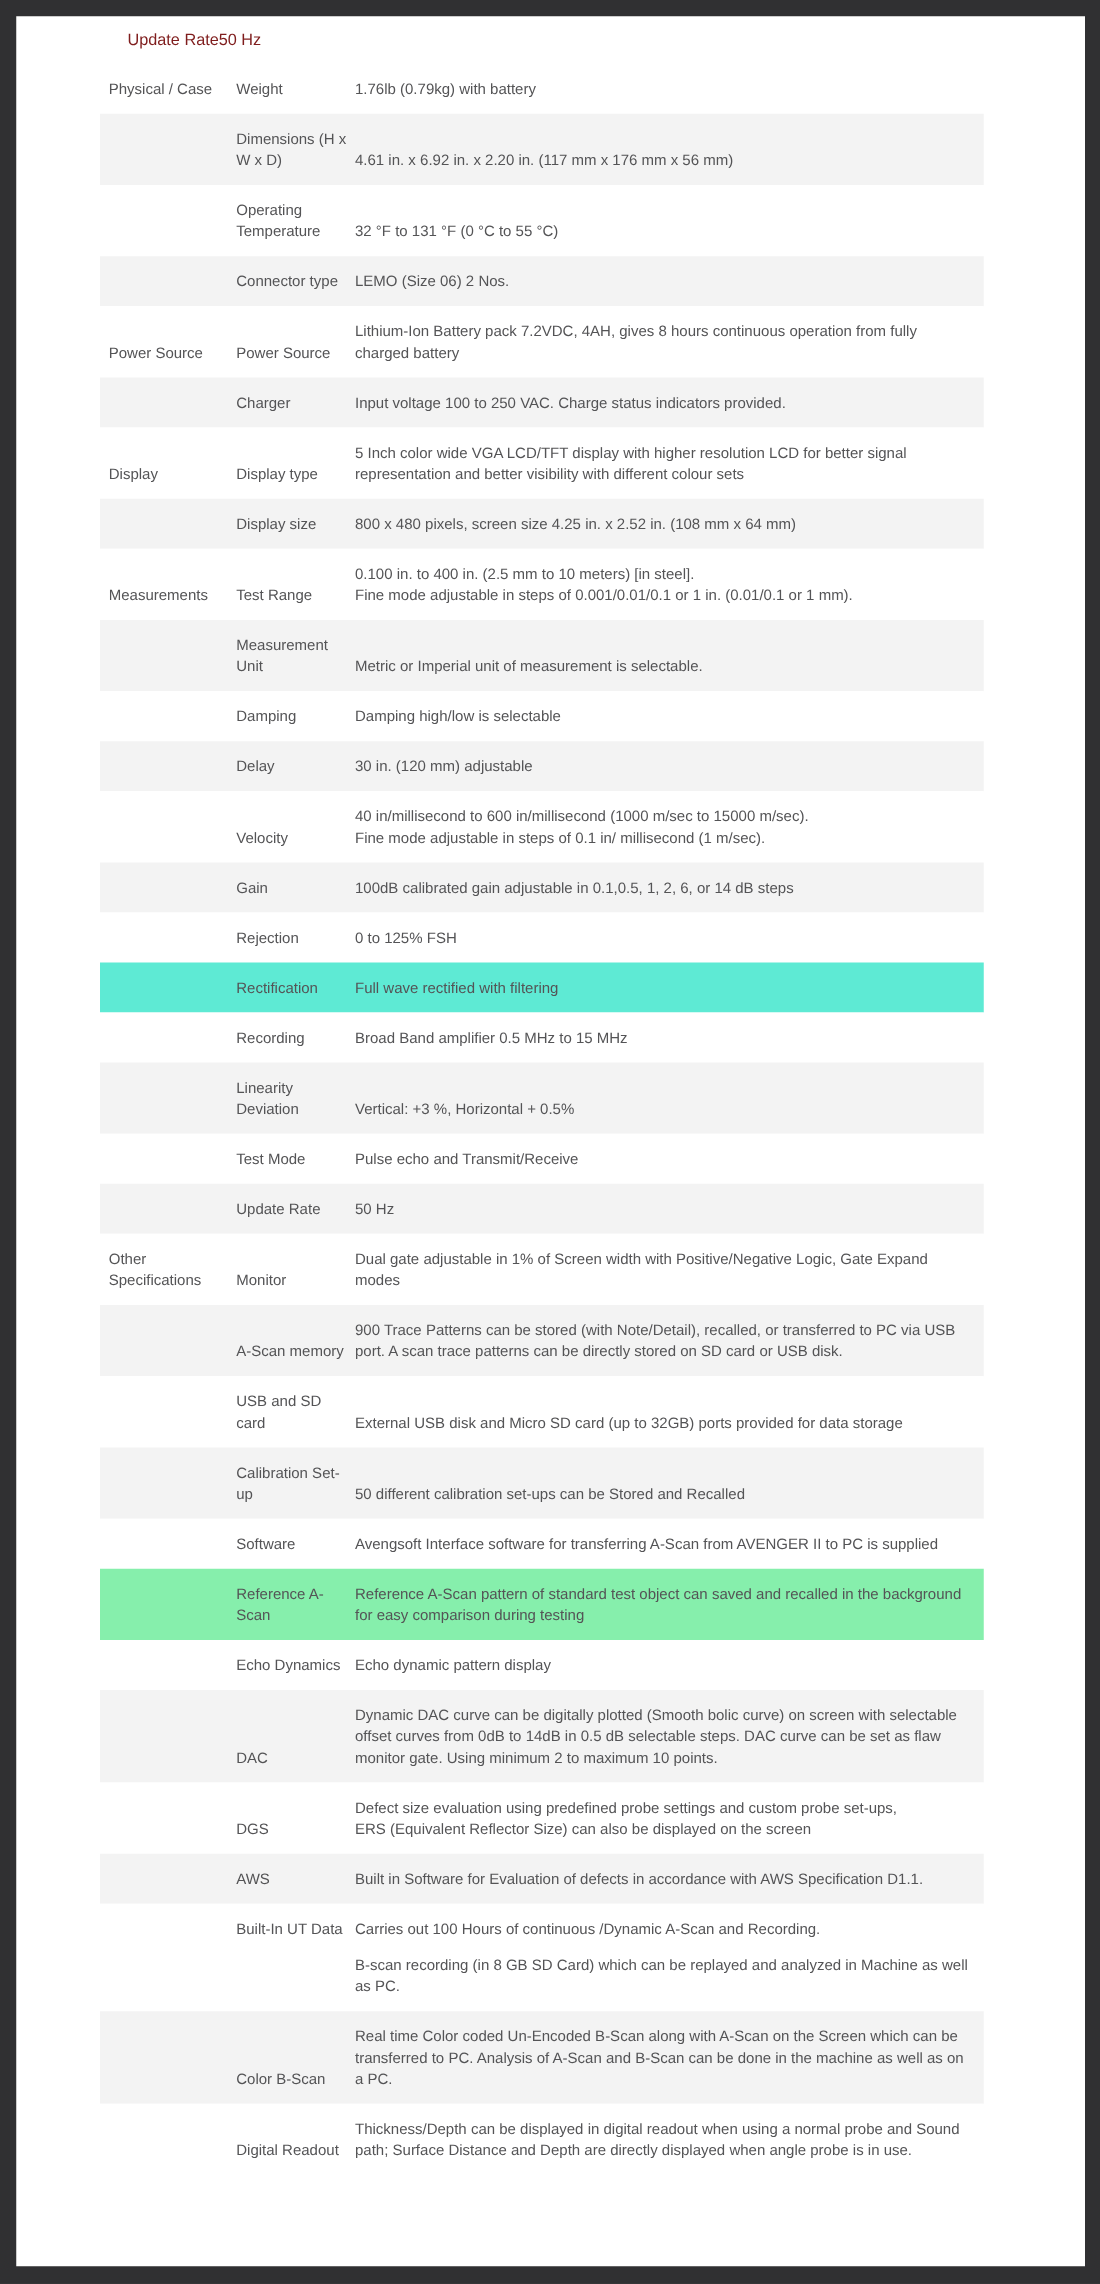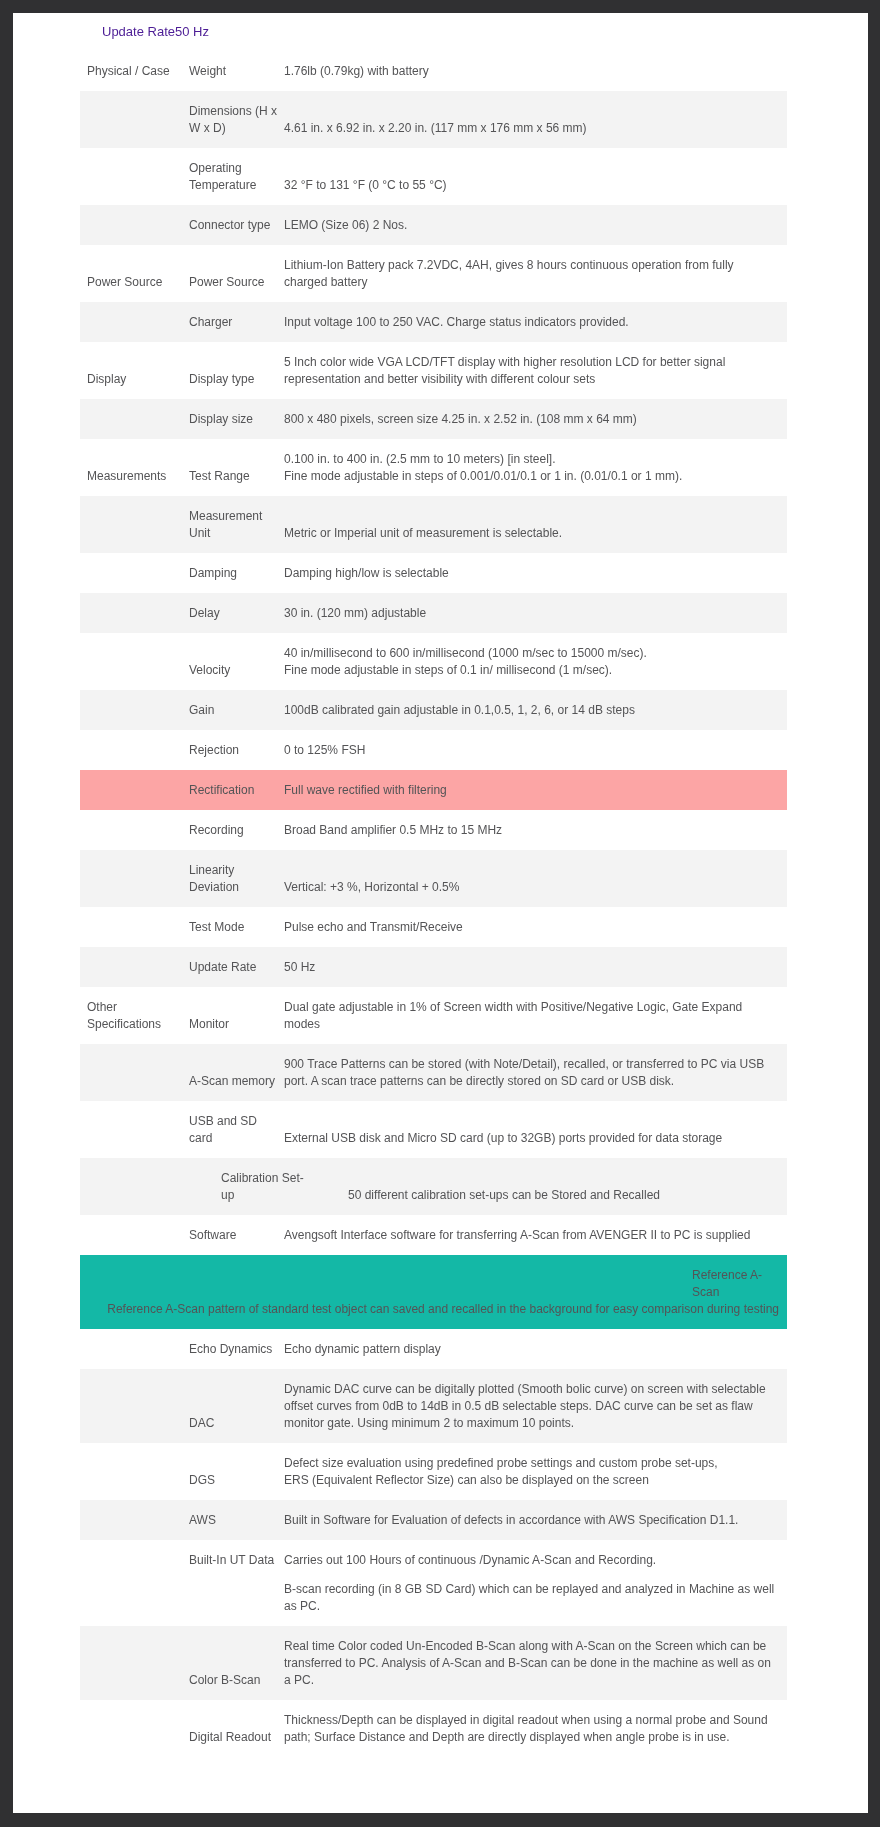--- a/index.html
+++ b/index.html
@@ -25,21 +25,21 @@
     height: 1800px;
     background: #ffffff;
     overflow: hidden;
     padding-top: 10px;
     box-sizing: border-box;
   }
   .header-text {
     margin: 0 0 10px 89px;
     font-size: 13px;
     line-height: 18px;
-    color: #4c1d95;
+    color: #7f1d1d;
   }
   .spec-table {
     margin-left: 67px;
     width: 707px;
   }
   .spec-row {
     display: flex;
     align-items: flex-end;
     padding: 12px 0 11px 0;
     font-size: 12px;
@@ -158,21 +158,21 @@
         <div class="spec-row shaded" style="background: rgb(243, 243, 243);">
     <div class="cell-category"></div>
     <div class="cell-name">Gain</div>
     <div class="cell-value">100dB calibrated gain adjustable in 0.1,0.5, 1, 2, 6, or 14 dB steps</div>
   </div>
         <div class="spec-row">
     <div class="cell-category"></div>
     <div class="cell-name">Rejection</div>
     <div class="cell-value">0 to 125% FSH</div>
   </div>
-        <div class="spec-row shaded" style="background: #fca5a5;">
+        <div class="spec-row shaded" style="background: #5eead4;">
     <div class="cell-category"></div>
     <div class="cell-name">Rectification</div>
     <div class="cell-value">Full wave rectified with filtering</div>
   </div>
         <div class="spec-row">
     <div class="cell-category"></div>
     <div class="cell-name">Recording</div>
     <div class="cell-value">Broad Band amplifier 0.5 MHz to 15 MHz</div>
   </div>
         <div class="spec-row shaded" style="background: rgb(243, 243, 243);">
@@ -198,31 +198,31 @@
         <div class="spec-row shaded" style="background: rgb(243, 243, 243);">
     <div class="cell-category"></div>
     <div class="cell-name">A-Scan memory</div>
     <div class="cell-value">900 Trace Patterns can be stored (with Note/Detail), recalled, or transferred to PC via USB port. A scan trace patterns can be directly stored on SD card or USB disk.</div>
   </div>
         <div class="spec-row">
     <div class="cell-category"></div>
     <div class="cell-name">USB and SD card</div>
     <div class="cell-value">External USB disk and Micro SD card (up to 32GB) ports provided for data storage</div>
   </div>
-        <div class="spec-row shaded" style="background: rgb(243, 243, 243); gap: 32px;">
+        <div class="spec-row shaded" style="background: rgb(243, 243, 243);">
     <div class="cell-category"></div>
     <div class="cell-name">Calibration Set-up</div>
     <div class="cell-value">50 different calibration set-ups can be Stored and Recalled</div>
   </div>
         <div class="spec-row">
     <div class="cell-category"></div>
     <div class="cell-name">Software</div>
     <div class="cell-value">Avengsoft Interface software for transferring A-Scan from AVENGER II to PC is supplied</div>
   </div>
-        <div class="spec-row shaded" style="background: #14b8a6; flex-direction: column;">
+        <div class="spec-row shaded" style="background: #86efac;">
     <div class="cell-category"></div>
     <div class="cell-name">Reference A-Scan</div>
     <div class="cell-value">Reference A-Scan pattern of standard test object can saved and recalled in the background for easy comparison during testing</div>
   </div>
         <div class="spec-row">
     <div class="cell-category"></div>
     <div class="cell-name">Echo Dynamics</div>
     <div class="cell-value">Echo dynamic pattern display</div>
   </div>
         <div class="spec-row shaded" style="background: rgb(243, 243, 243);">

